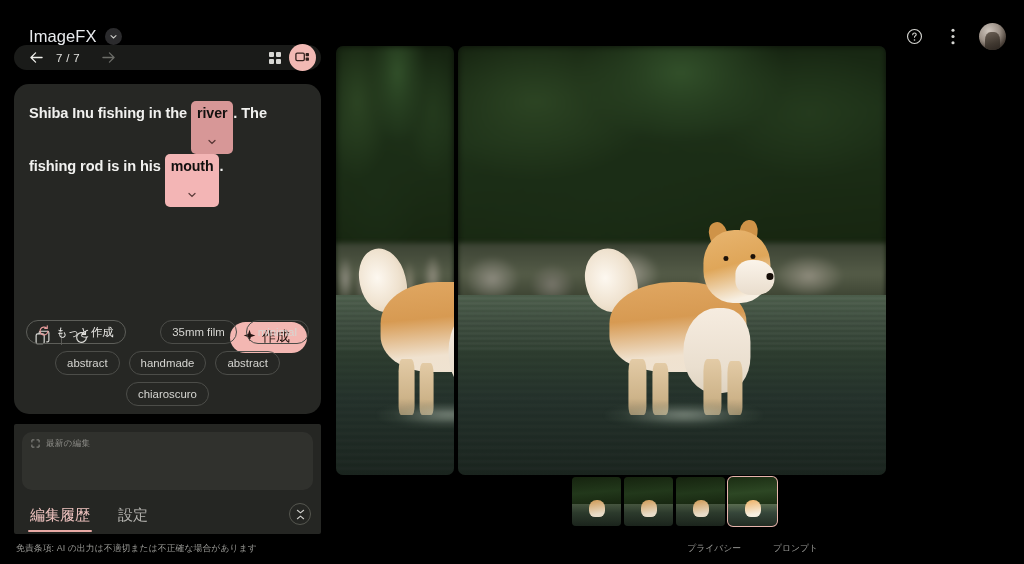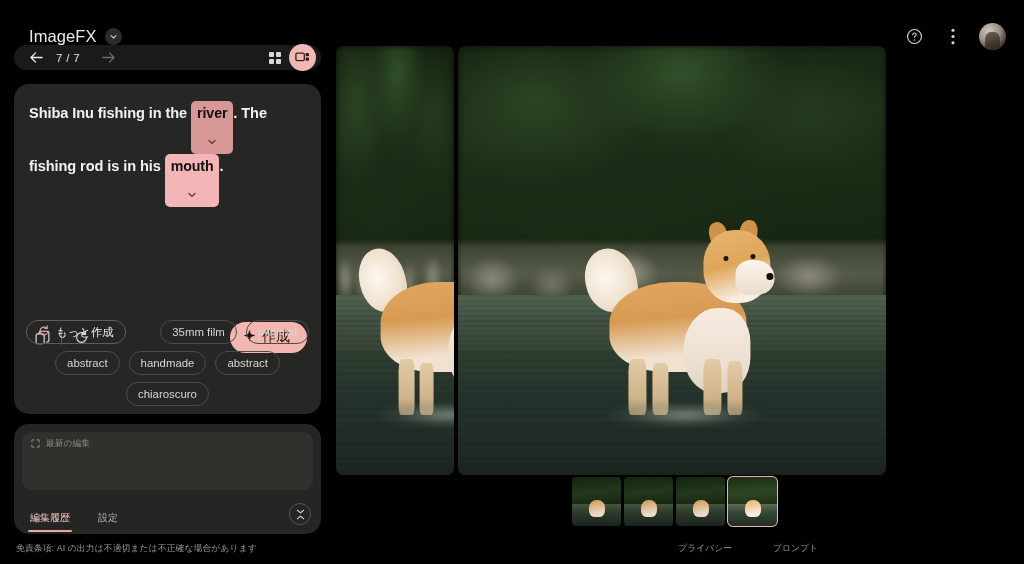--- a/index.html
+++ b/index.html
@@ -190,21 +190,21 @@
   .schip {
     height: 24px; padding: 0 11px; border-radius: 12px;
     border: 1px solid #4c4d49; color: #d6d6d2; font-size: 11.4px;
     display: flex; align-items: center; gap: 6px; white-space: nowrap;
   }
   .schip.primary { border-color: #5d5e59; color: #f0efec; }
   .schip.first { margin-right: auto; }
 
   .history-card {
     position: absolute; left: 14px; top: 424px; width: 307px; height: 110px;
-    background: rgba(42,43,40,.88); border-radius: 15px; z-index: 30;
+    background: rgba(42,43,40,.88); border-radius: 2px; z-index: 30;
     backdrop-filter: blur(8px);
   }
   .hist-inner {
     margin: 8px 8px 0 8px; height: 58px; background: rgba(58,59,55,.55);
     border-radius: 10px; padding: 6px 9px;
   }
   .hist-label { display: flex; align-items: center; gap: 6px; font-size: 8.6px; color: #8d8d88; letter-spacing: .2px; }
   .hist-row { display: flex; align-items: center; gap: 11px; margin-top: 3px; }
   .hist-thumb {
     width: 29px; height: 26px; border-radius: 4px; overflow: hidden; position: relative;
@@ -212,21 +212,21 @@
   }
   .hist-thumb::after {
     content: ""; position: absolute; left: 30%; top: 42%; width: 42%; height: 48%;
     border-radius: 40%; background: #ddd4c2;
   }
   .hist-text { font-size: 11.6px; color: #e9e9e6; letter-spacing: .1px; }
   .tabs {
     position: absolute; left: 0; bottom: 0; width: 100%; height: 40px;
     display: flex; align-items: flex-end; padding: 0 14px 0 16px;
   }
-  .tab { font-size: 10px; padding-bottom: 9px; margin-right: 28px; position: relative; color: #b2b1ad; }
+  .tab { font-size: 15px; padding-bottom: 9px; margin-right: 28px; position: relative; color: #b2b1ad; }
   .tab.active { color: #f0c4c0; }
   .tab.active::after {
     content: ""; position: absolute; left: -2px; right: -2px; bottom: 2px; height: 2px;
     background: #e8a9a4; border-radius: 2px;
   }
   .collapse-btn {
     position: absolute; right: 10px; bottom: 9px; width: 22px; height: 22px;
     border-radius: 50%; border: 1px solid #55564f;
     display: flex; align-items: center; justify-content: center;
   }
@@ -246,21 +246,21 @@
   .thumb.sel .tf { background: linear-gradient(175deg,#1b2d13 0%, #2d4724 55%, #1d3014 100%); }
   .thumb.sel .tw { background: linear-gradient(180deg,#5a6c50 0%, #36463a 40%, #222c23 100%); }
   .thumb.sel .td { background: linear-gradient(170deg,#edb166 0%, #f7efe0 80%); }
 
   
   .footer {
     position: absolute; left: 0; bottom: 0; width: 836px; height: 30px;
     display: flex; align-items: center; z-index: 20;
   }
   .disclaimer { font-size: 8.8px; color: #9a9a96; margin-left: 16px; letter-spacing: .1px; }
-  .foot-links { margin-left: auto; margin-right: 18px; display: flex; gap: 41px; }
+  .foot-links { margin-left: auto; margin-right: 18px; display: flex; gap: 32px; }
   .foot-links span { font-size: 8.8px; color: #9a9a96; }
 </style>
 </head>
 <body>
 
 <div id="app">
 
   <div class="stage">
 
     <div class="imgpanel left">

